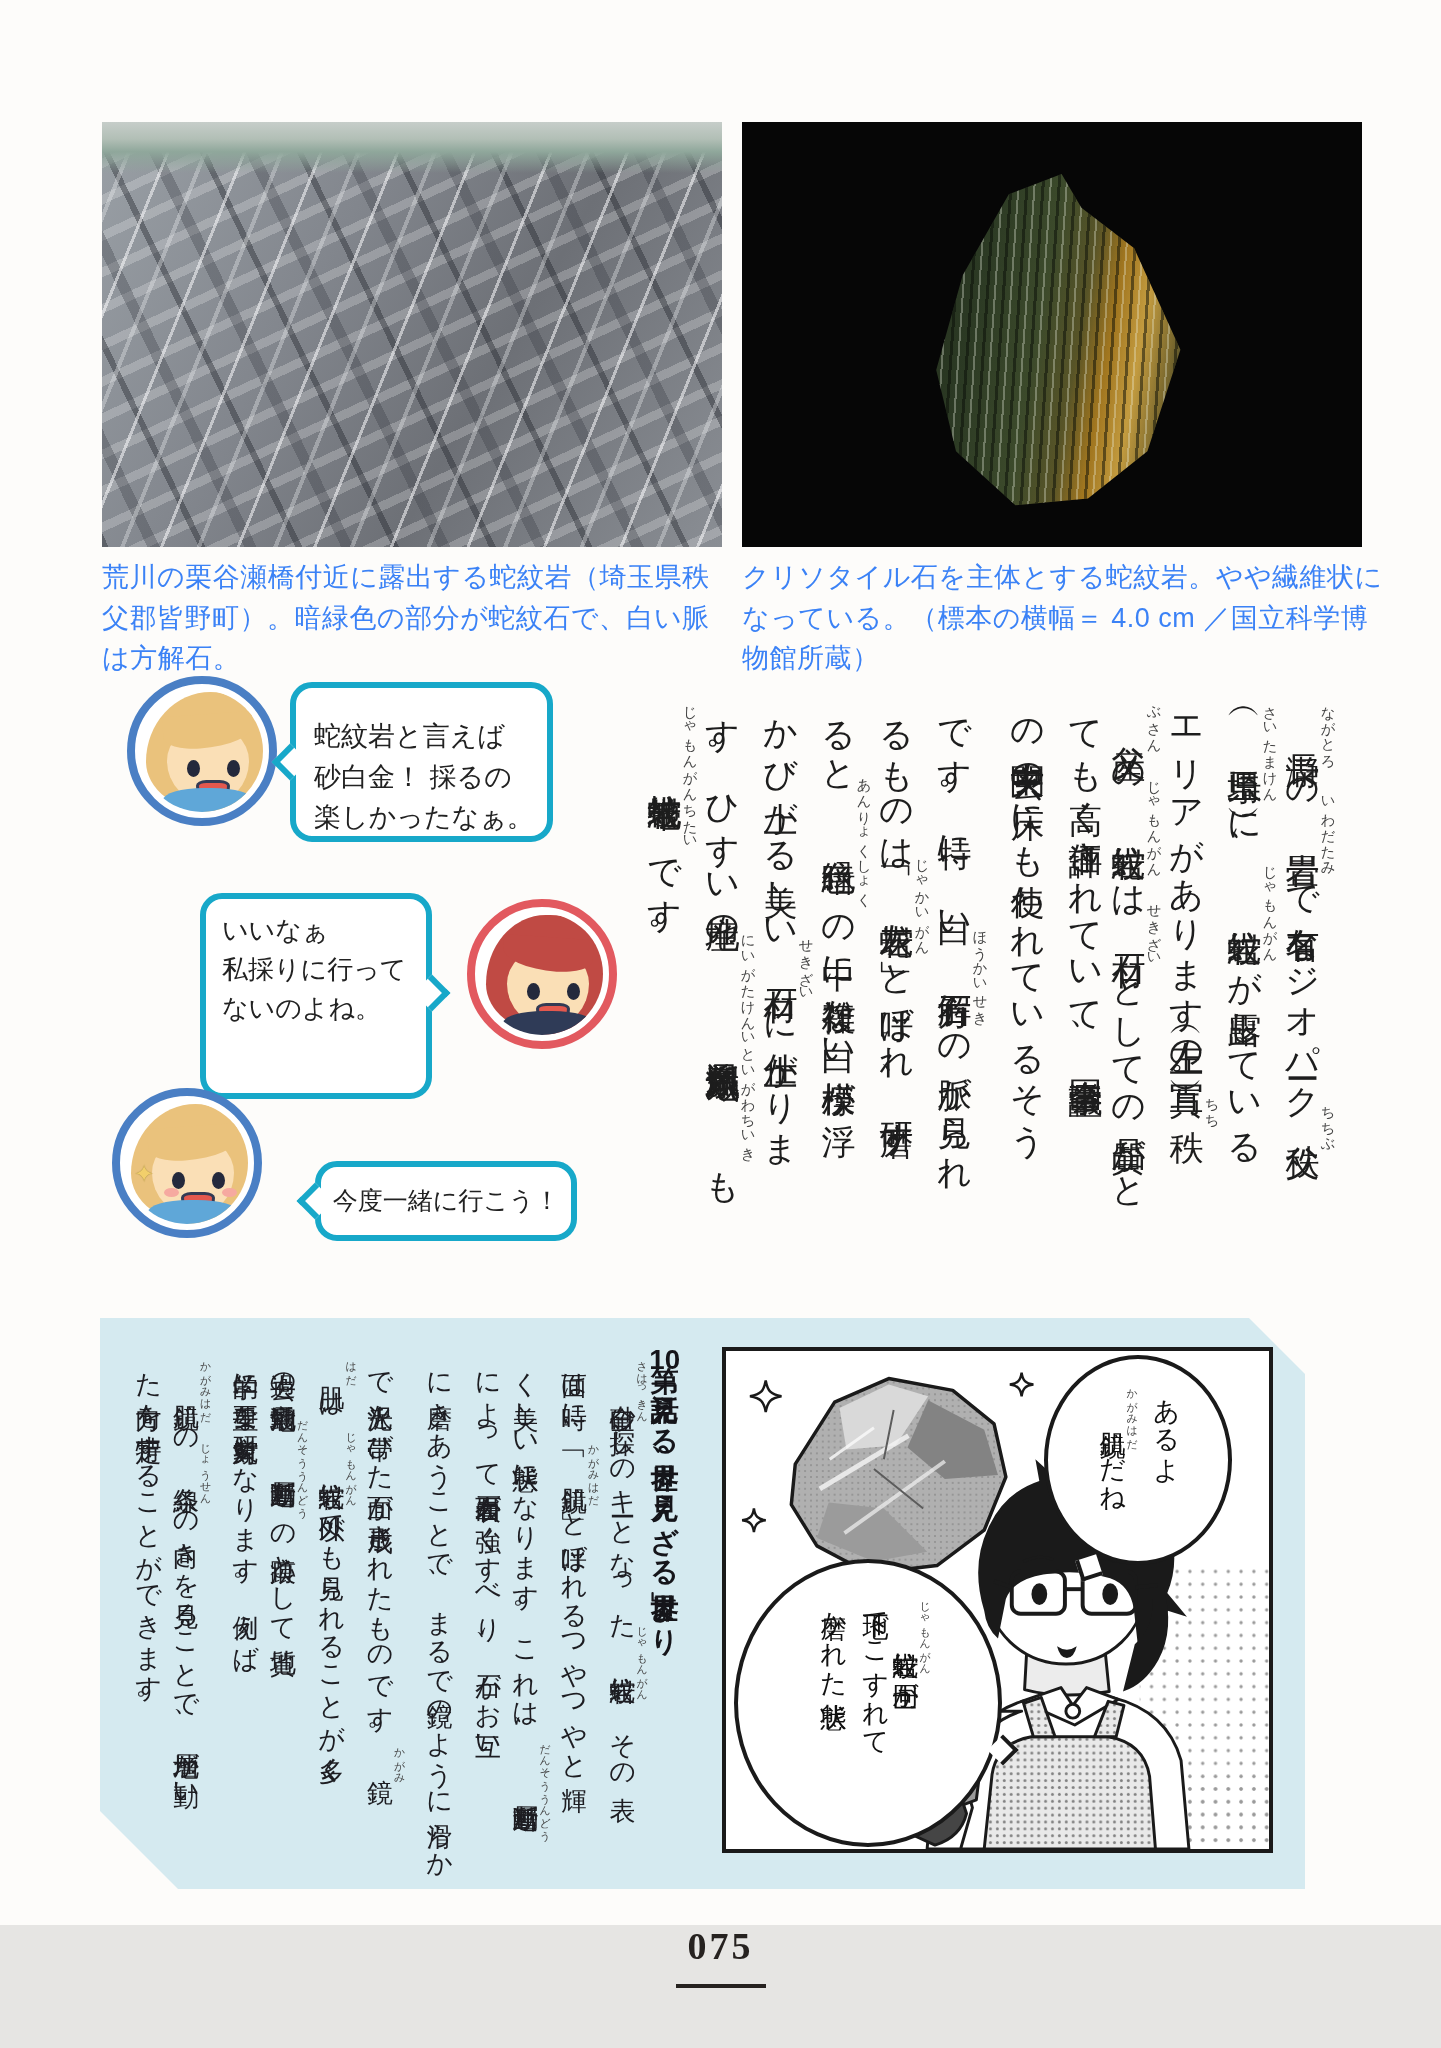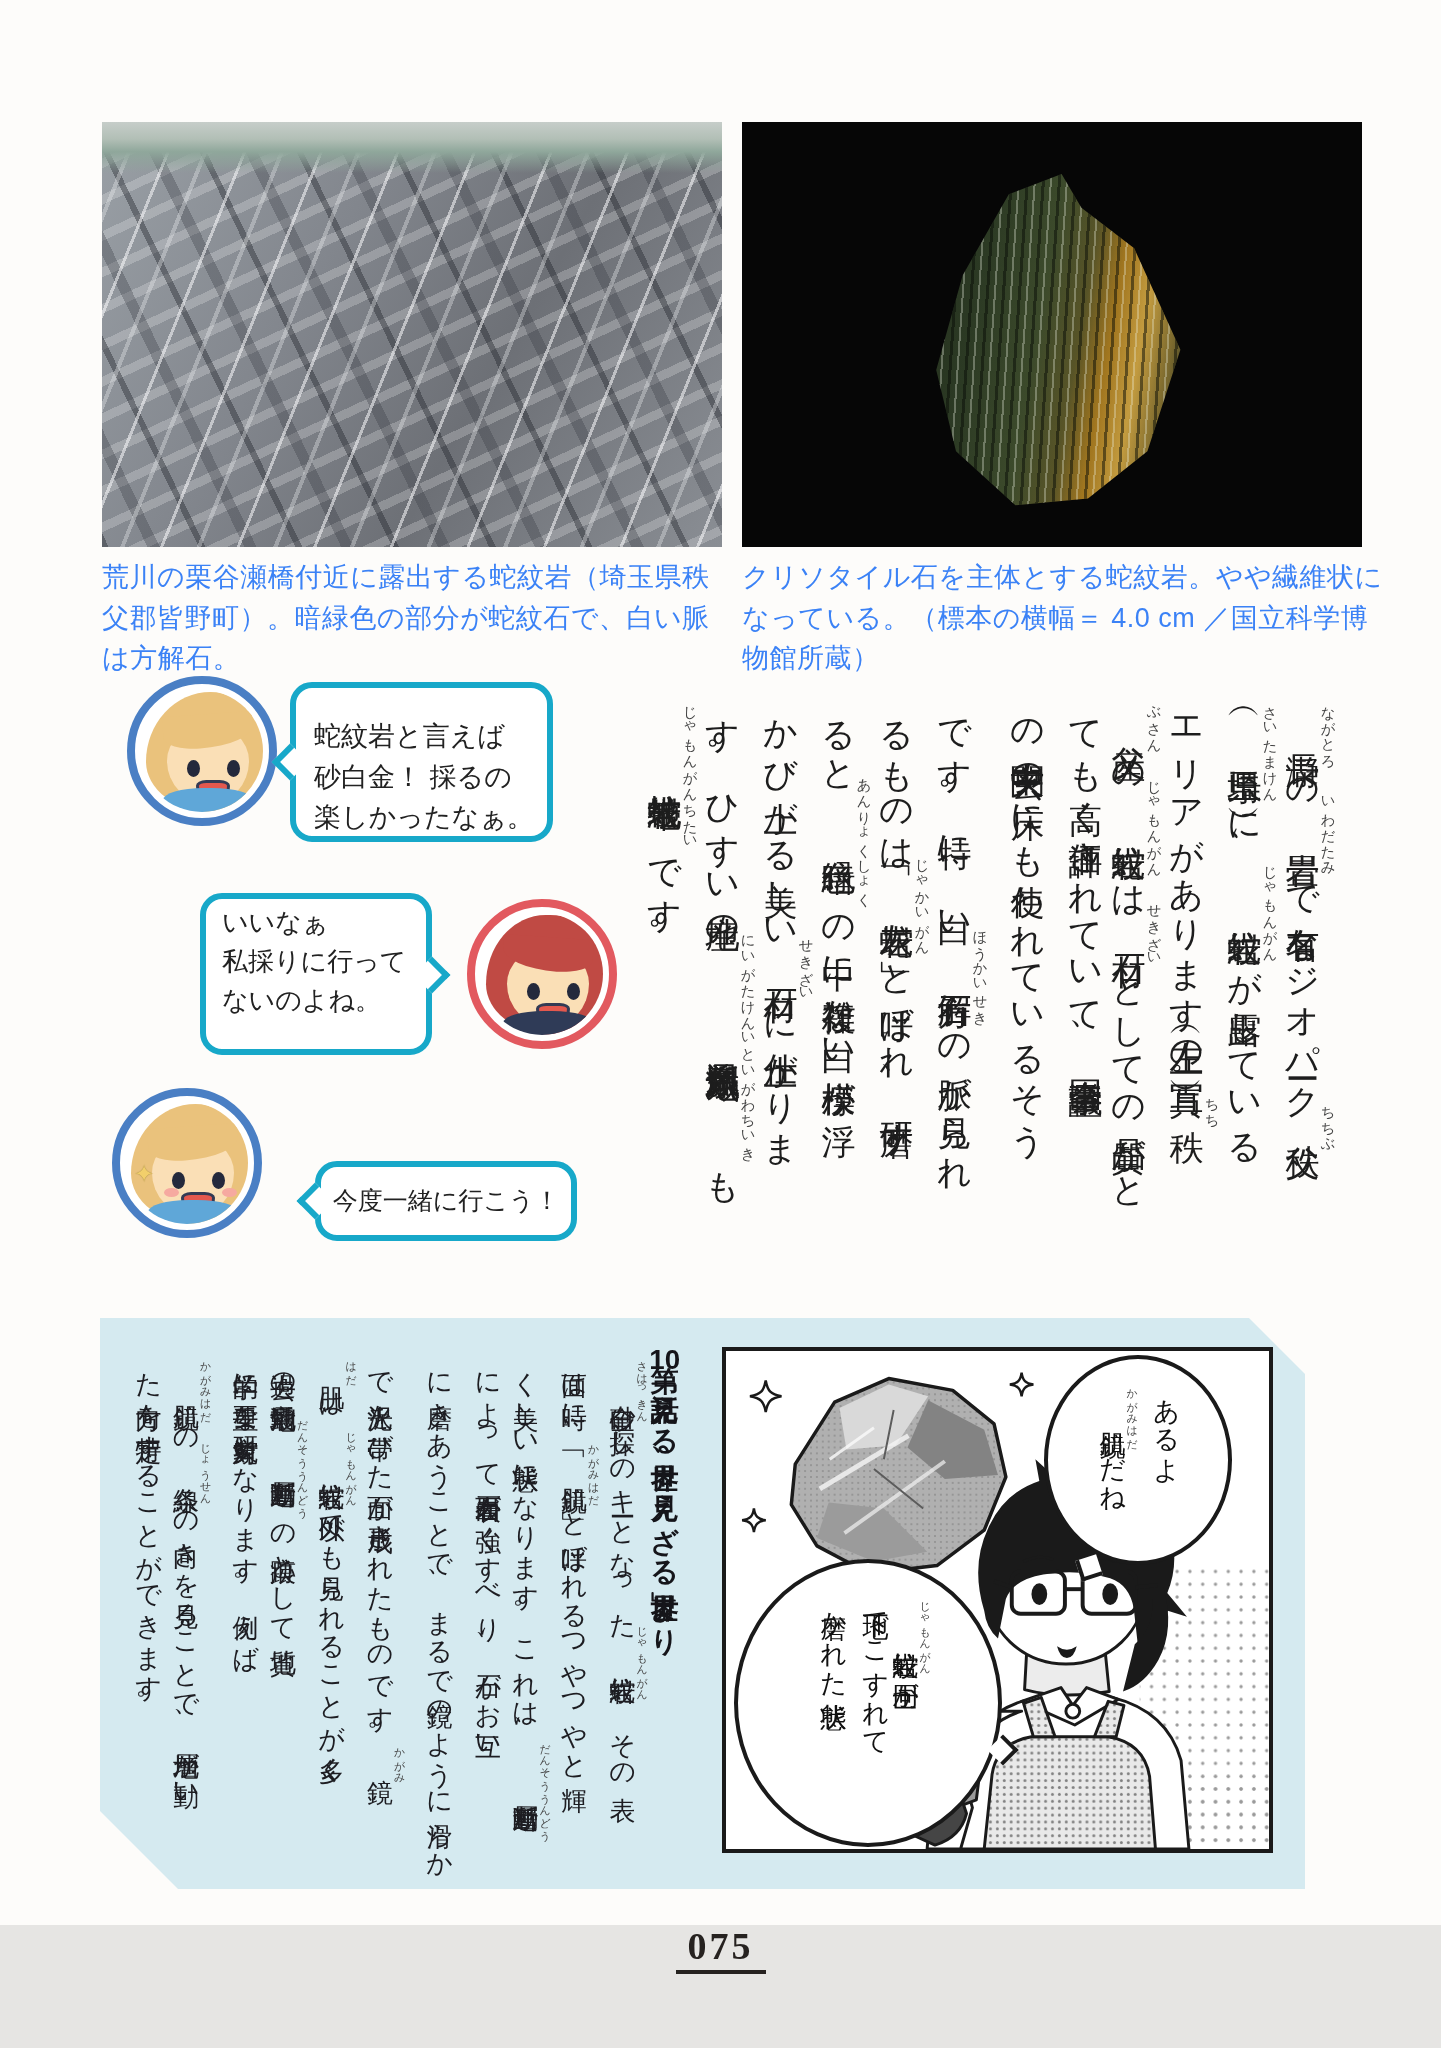--- a/index.html
+++ b/index.html
@@ -59,21 +59,21 @@
   .sparkle-mark{position:absolute;left:8px;top:58px;font-size:24px;color:#f2cf6b;text-shadow:0 0 1px #7a6a2c;}
 
   
   .speech{position:absolute;background:#fff;border:6px solid #17a8c9;border-radius:22px;
     padding:28px 18px;font-size:27px;line-height:1.5;color:#222;box-sizing:border-box;}
   .speech .bline{white-space:nowrap;}
   .tail{position:absolute;width:26px;height:26px;background:#fff;}
   .tail-left{left:-19px;top:50%;margin-top:-13px;border-left:6px solid #17a8c9;border-bottom:6px solid #17a8c9;transform:rotate(45deg);box-sizing:border-box;}
   .tail-right{right:-19px;top:42%;border-right:6px solid #17a8c9;border-top:6px solid #17a8c9;transform:rotate(45deg);box-sizing:border-box;}
   .bubble1{left:290px;top:682px;width:263px;height:160px;}
-  .bubble2{left:200px;top:893px;width:232px;height:162px;font-size:26px;padding:4px 16px;}
+  .bubble2{left:200px;top:893px;width:232px;height:206px;font-size:26px;padding:12px 16px;}
   .bubble3{left:315px;top:1161px;width:262px;height:80px;font-size:25px;padding:12px 12px;display:flex;align-items:center;justify-content:center;}
   .avatar1{left:127px;top:676px;}
   .avatar2{left:467px;top:899px;}
   .avatar3{left:112px;top:1088px;}
 
   
   .feature-box{position:absolute;left:100px;top:1318px;width:1205px;height:571px;background:#d5eaf0;
     clip-path:polygon(0 0, calc(100% - 56px) 0, 100% 56px, 100% 100%, 78px 100%, 0 calc(100% - 78px));}
   .fb-title{position:absolute;left:548px;top:26px;height:540px;writing-mode:vertical-rl;text-orientation:mixed;
     font-size:28px;font-weight:700;color:#15151a;letter-spacing:1px;line-height:1.15;}
@@ -93,21 +93,21 @@
   .mtail{position:absolute;width:22px;height:22px;background:#fff;z-index:3;box-sizing:border-box;}
   .mtail-down{left:352px;top:206px;border-left:4px solid #1a1a1a;border-bottom:4px solid #1a1a1a;transform:rotate(-18deg);}
   .mtail-rightp{left:266px;top:388px;border-right:4px solid #1a1a1a;border-top:4px solid #1a1a1a;transform:rotate(45deg);}
   .boy-svg{z-index:2;}
   .bg-svg{z-index:1;}
 
   
   .footer-strip{position:absolute;left:0;top:1925px;width:100%;height:123px;background:#e6e5e3;}
   .page-number{position:absolute;left:0;right:0;top:1924px;text-align:center;z-index:2;}
   .page-number span{display:inline-block;font-family:"Liberation Serif","DejaVu Serif",serif;font-weight:700;
-    font-size:38px;letter-spacing:3px;color:#262220;border-bottom:4px solid #262220;padding:0 12px 2px 12px;}
+    font-size:38px;letter-spacing:3px;color:#262220;border-bottom:4px solid #262220;padding:0 12px 16px 12px;}
 </style>
 </head>
 <body>
 
 <div class="page">
 
   <div class="photo photo-left"></div>
   <div class="photo photo-right">
     <div class="specimen"></div>
   </div>

